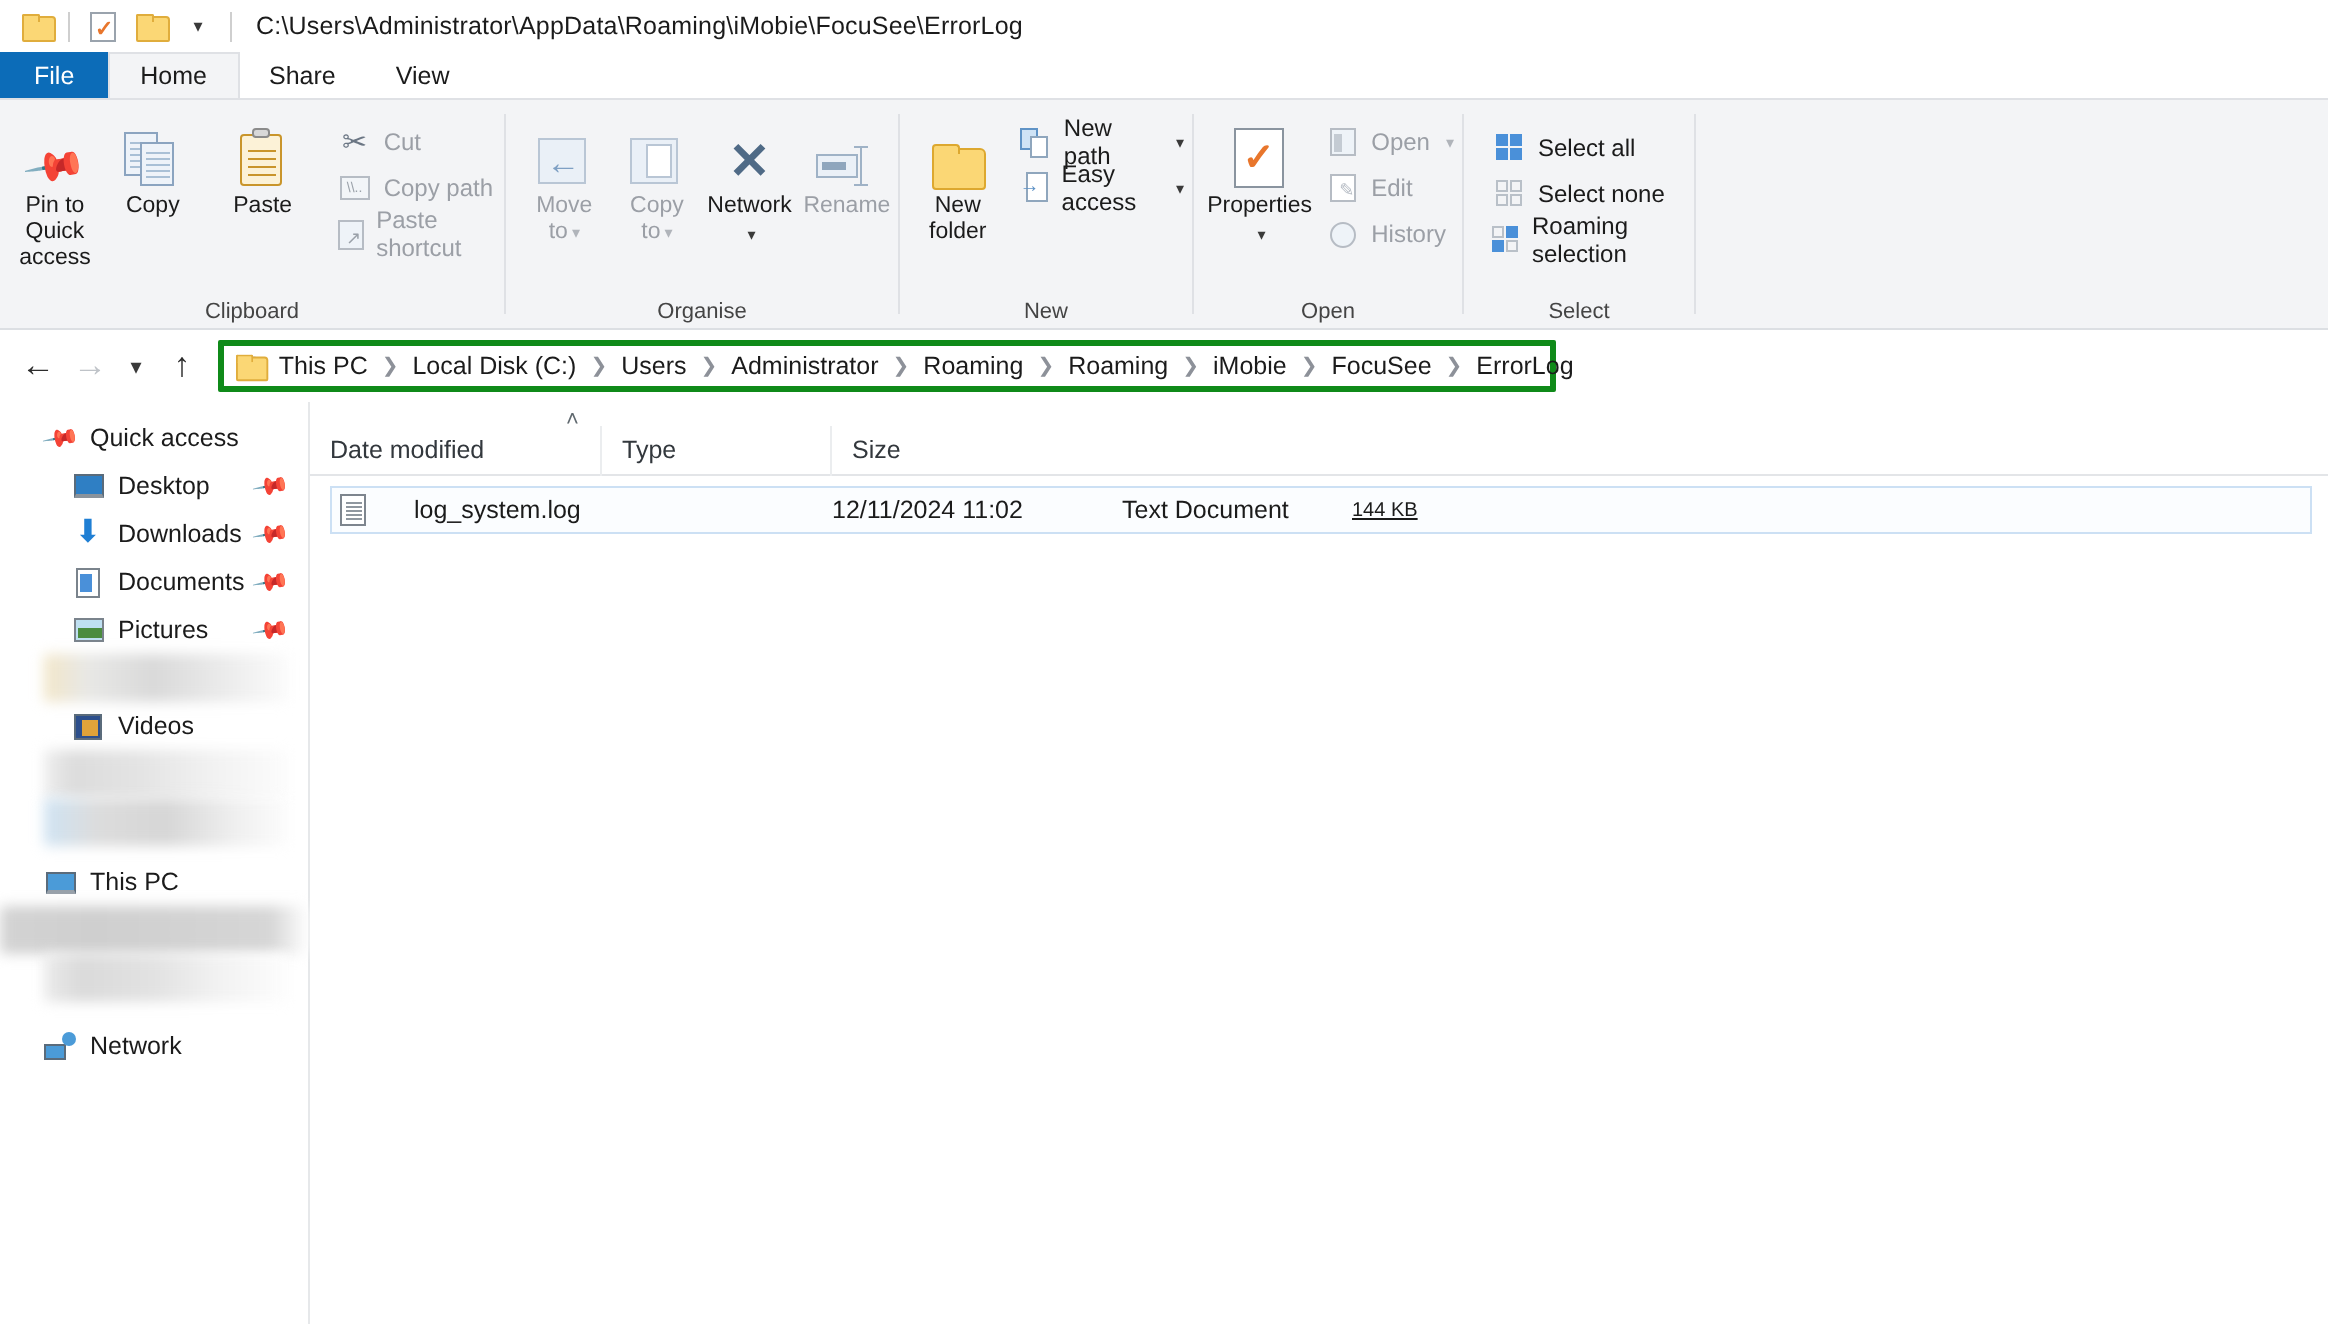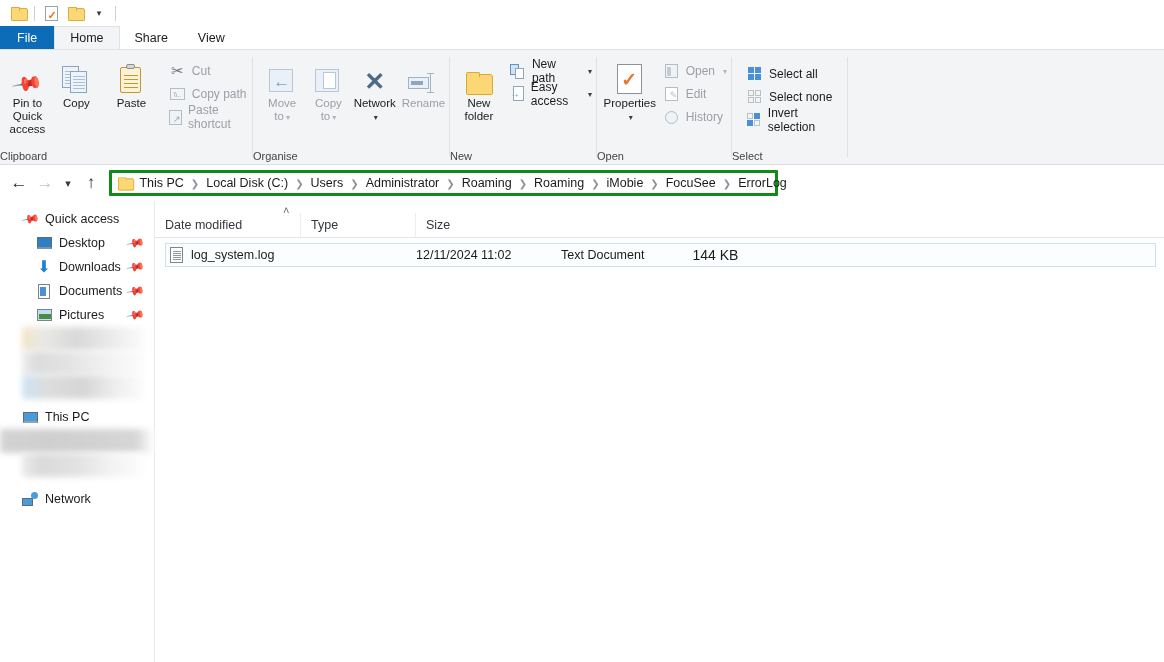--- a/index.html
+++ b/index.html
@@ -56,21 +56,21 @@
   .tab.active { background:#f3f4f6; border-top:1px solid #dfe1e5; border-left:1px solid #dfe1e5; border-right:1px solid #dfe1e5; }
 
   
   .ribbon {
     height: 116px; background:#f3f4f6; border-top:1px solid #dfe1e5;
     border-bottom:1px solid #dcdfe3; display:flex; position:relative;
   }
   .group { position:relative; height:116px; display:flex; flex-direction:column; }
   .group-body { flex:1; display:flex; align-items:flex-start; padding-top:6px; }
   .group-label {
-    height:17px; font-size:11px; color:#444; width:100%;
+    height:17px; font-size:11px; color:#444; text-align:center; width:100%;
     line-height:15px;
   }
   .group-sep { width:1px; background:#dfe1e5; height:100px; align-self:center; }
 
   .bigbtn {
     width:58px; display:flex; flex-direction:column; align-items:center; gap:3px;
     font-size:11.5px; color:#1b1b1b; text-align:center; line-height:13px; padding-top:4px;
   }
   .bigbtn .gicon { height:34px; display:flex; align-items:flex-end; justify-content:center; }
   .smallcol { display:flex; flex-direction:column; gap:3px; padding-top:5px; }
@@ -147,24 +147,24 @@
   .colhead .c:first-child { border-left:none; }
   .c-name { width:260px; }
   .c-date { width:145px; }
   .c-type { width:115px; }
   .c-size { width:80px; }
 
   .filerow {
     height:24px; margin: 5px 8px 0 10px; display:flex; align-items:center;
     border:1px solid #cce0f4; background:#fbfdff;
   }
-  .fr-name { width:250px; display:flex; align-items:center; gap:8px; padding-left:4px; font-size:12.5px; }
+  .fr-name { width:250px; display:flex; align-items:center; gap:24px; padding-left:4px; font-size:12.5px; }
   .fr-date { width:145px; font-size:12.5px; }
   .fr-type { width:115px; font-size:12.5px; }
-  .fr-size { width:85px; font-size:14px; text-align:center; padding-right:6px; }
+  .fr-size { width:85px; font-size:10px; text-align:left; padding-right:6px;text-decoration:underline; }
   .txtdoc { width:13px; height:16px; background:#fff; border:1px solid #7d858e; position:relative; flex:0 0 13px;}
   .txtdoc i { position:absolute; left:2px; width:8px; height:1px; background:#8f979f; display:block;}
 </style>
 </head>
 <body>
 
 <div class="app">
 
   <div class="titlebar">
     <div class="qat">
@@ -178,20 +178,21 @@
           </span>
       </div>
       <div class="qat-btn">
           <span class="folder"></span>
         </div>
       <div class="qat-btn">
           <span class="chev-dn">▾</span>
         </div>
       <div class="vsep"></div>
     </div>
+    <div class="title-text">C:\Users\Administrator\AppData\Roaming\iMobie\FocuSee\ErrorLog</div>
   </div>
 
   <div class="tabrow">
     <div class="tab file">File</div>
     <div class="tab active">Home</div>
     <div class="tab">Share</div>
     <div class="tab">View</div>
   </div>
 
   <div class="ribbon">
@@ -417,21 +418,21 @@
           </div>
           <div class="smallbtn">
             <span class="sicon">
               <span class="sq-grid">
                 <i style="left:0;top:0;border:1px solid #b9c0c8;"></i>
                   <i style="left:7px;top:0;background:#4a90d9;"></i>
                 <i style="left:0;top:7px;background:#4a90d9;"></i>
                   <i style="left:7px;top:7px;border:1px solid #b9c0c8;"></i>
               </span>
             </span>
-            <span>Invert selection</span>
+            <span>Roaming selection</span>
           </div>
         </div>
       </div>
       <div class="group-label">Select</div>
     </div>
     <div class="group-sep"></div>
   </div>
 
   <div class="addrbar">
     <div class="navbtn">←</div>
@@ -503,20 +504,28 @@
           <span style="width:15px;height:12px;background:#bfe0f2;border:1px solid #7a838c;display:block;position:relative;">
             <i style="position:absolute;left:1px;bottom:1px;width:12px;height:5px;background:#4b8c3f;display:block;"></i>
           </span>
         </span>
         <span>Pictures</span>
         <span class="pin-s">📌</span>
       </div>
 
       <div class="blurline" style="background:linear-gradient(90deg,#f2e6c8 0%,#e8e8e6 18%,#d9d9d9 45%,#ececec 75%,#fbfbfb 100%);"></div>
 
+      <div class="nav-item indent">
+        <span class="nav-ico">
+          <span style="width:14px;height:13px;background:#2c4f8c;border:1px solid #5a6b7b;display:block;position:relative;">
+            <i style="position:absolute;left:3px;top:2px;width:8px;height:8px;background:#e0a33a;display:block;"></i>
+          </span>
+        </span>
+        <span>Videos</span>
+      </div>
 
       <div class="blurline" style="background:linear-gradient(90deg,#eeeeee 0%,#dcdcdc 12%,#e4e4e4 40%,#f2f2f2 70%,#fcfcfc 100%);"></div>
       <div class="blurline" style="background:linear-gradient(90deg,#cfe3f3 0%,#dcdcdc 22%,#d6d6d6 50%,#efefef 78%,#fcfcfc 100%);"></div>
 
       <div class="nav-item" style="margin-top:6px;">
         <span class="nav-ico">
           <span style="width:15px;height:11px;background:#4b9bd8;border:1px solid #5a6b7b;border-bottom:2px solid #98a1aa;display:block;"></span>
         </span>
         <span>This PC</span>
       </div>

